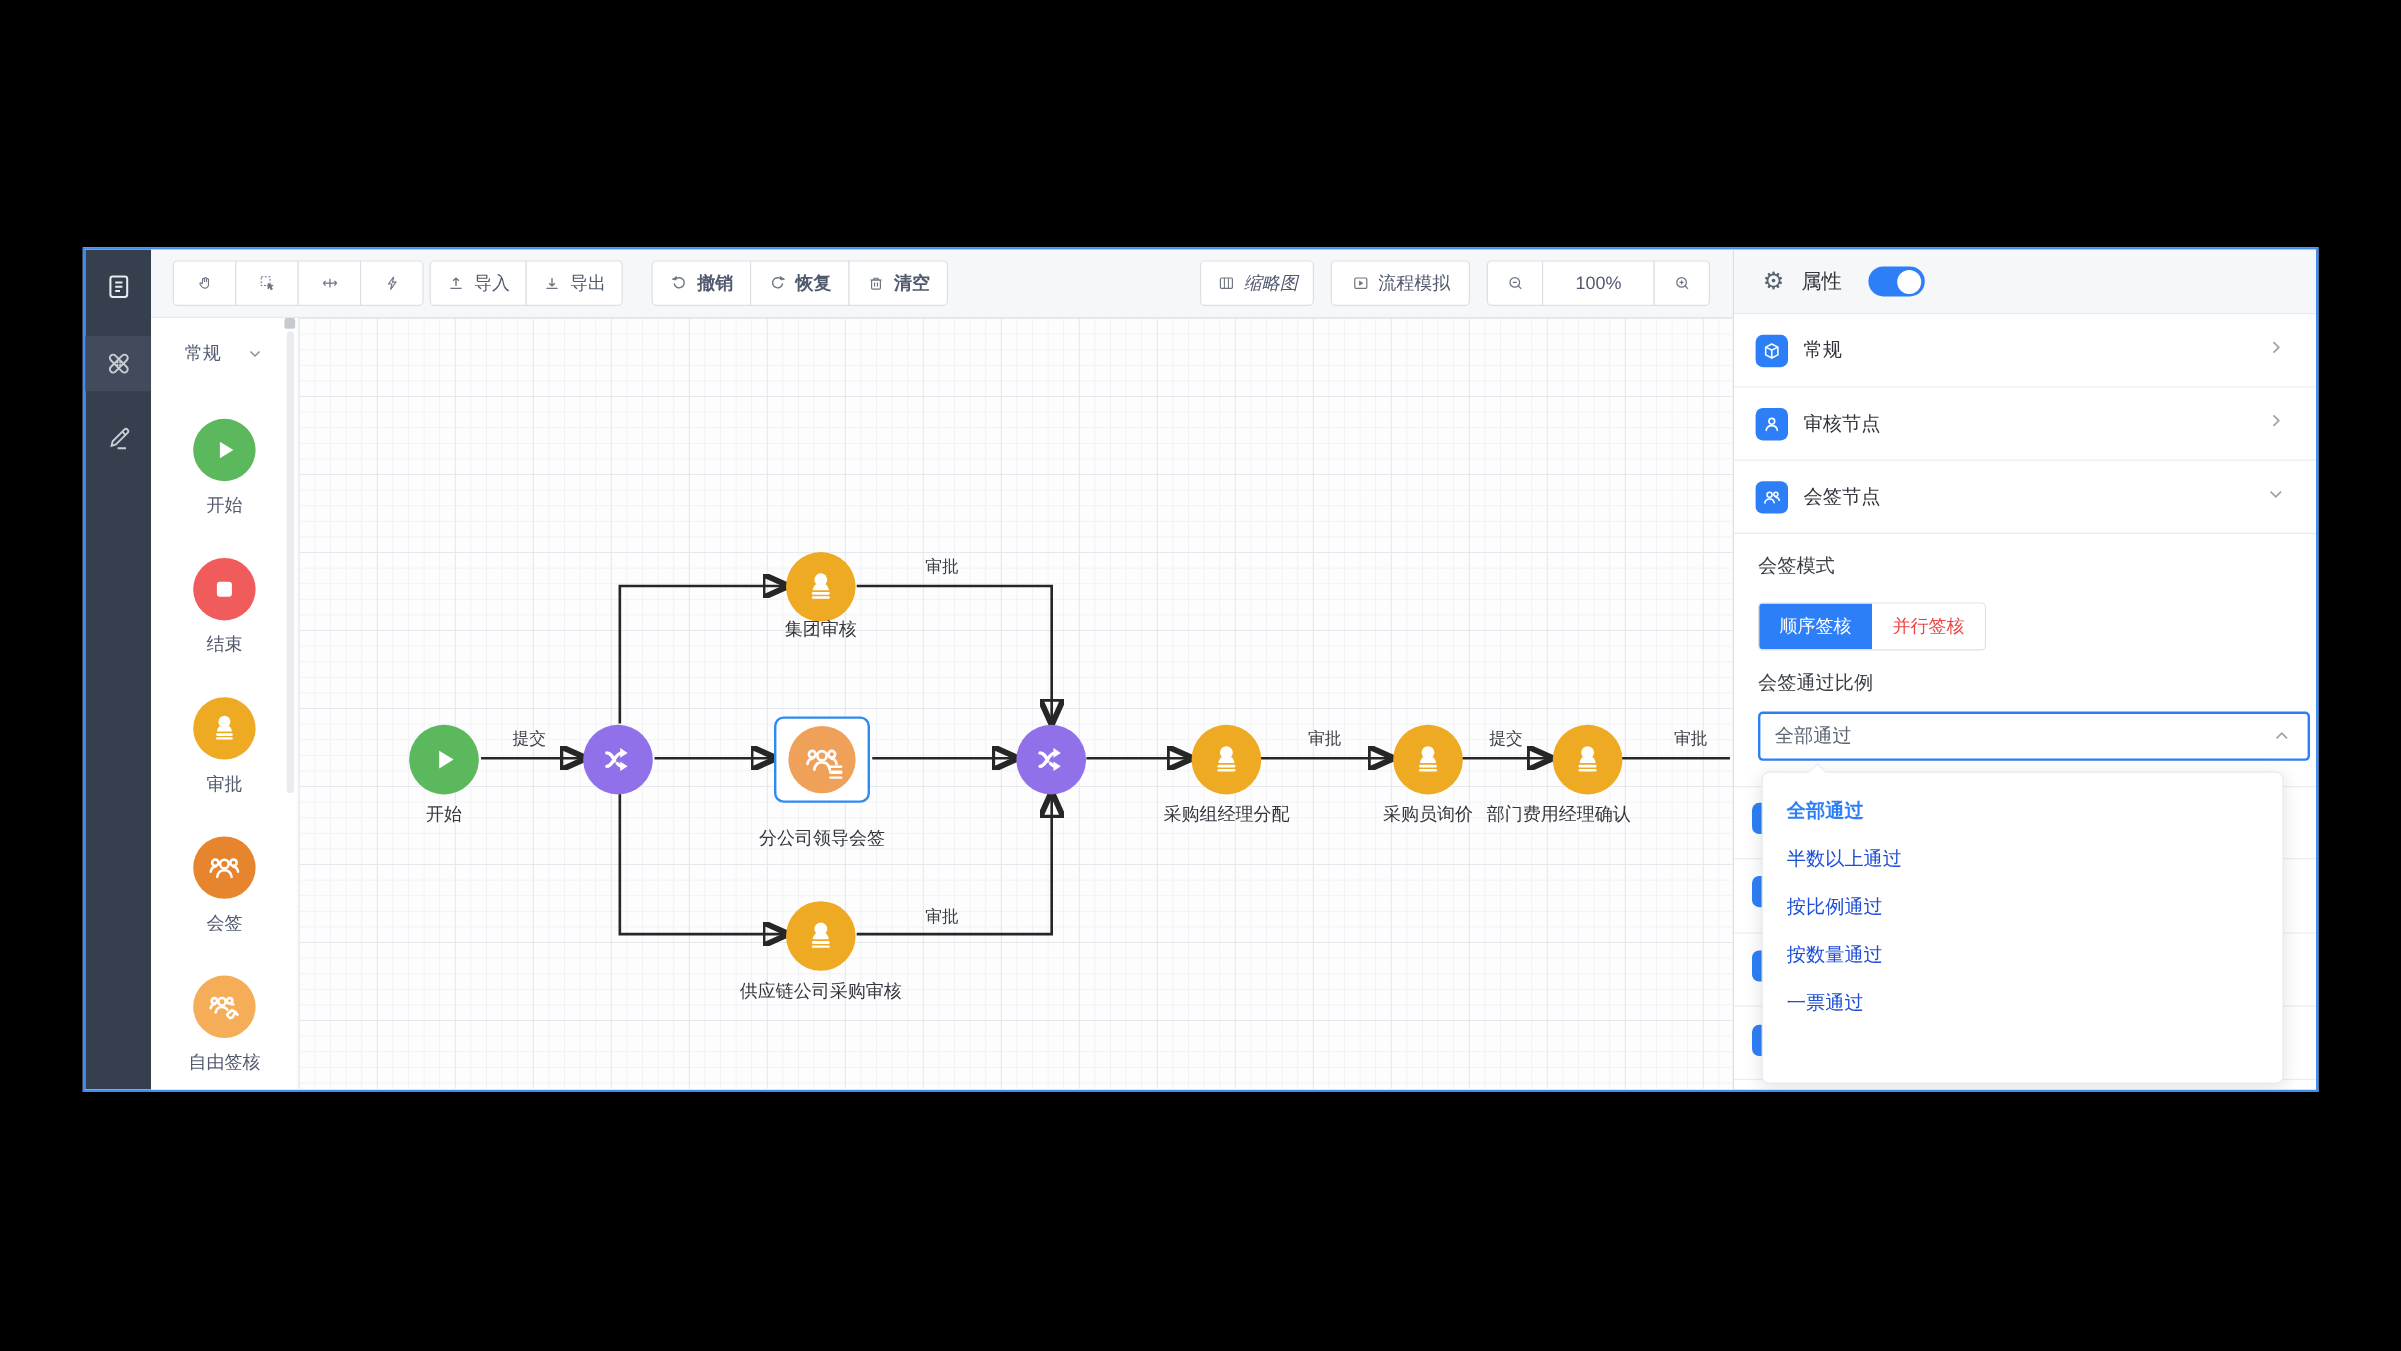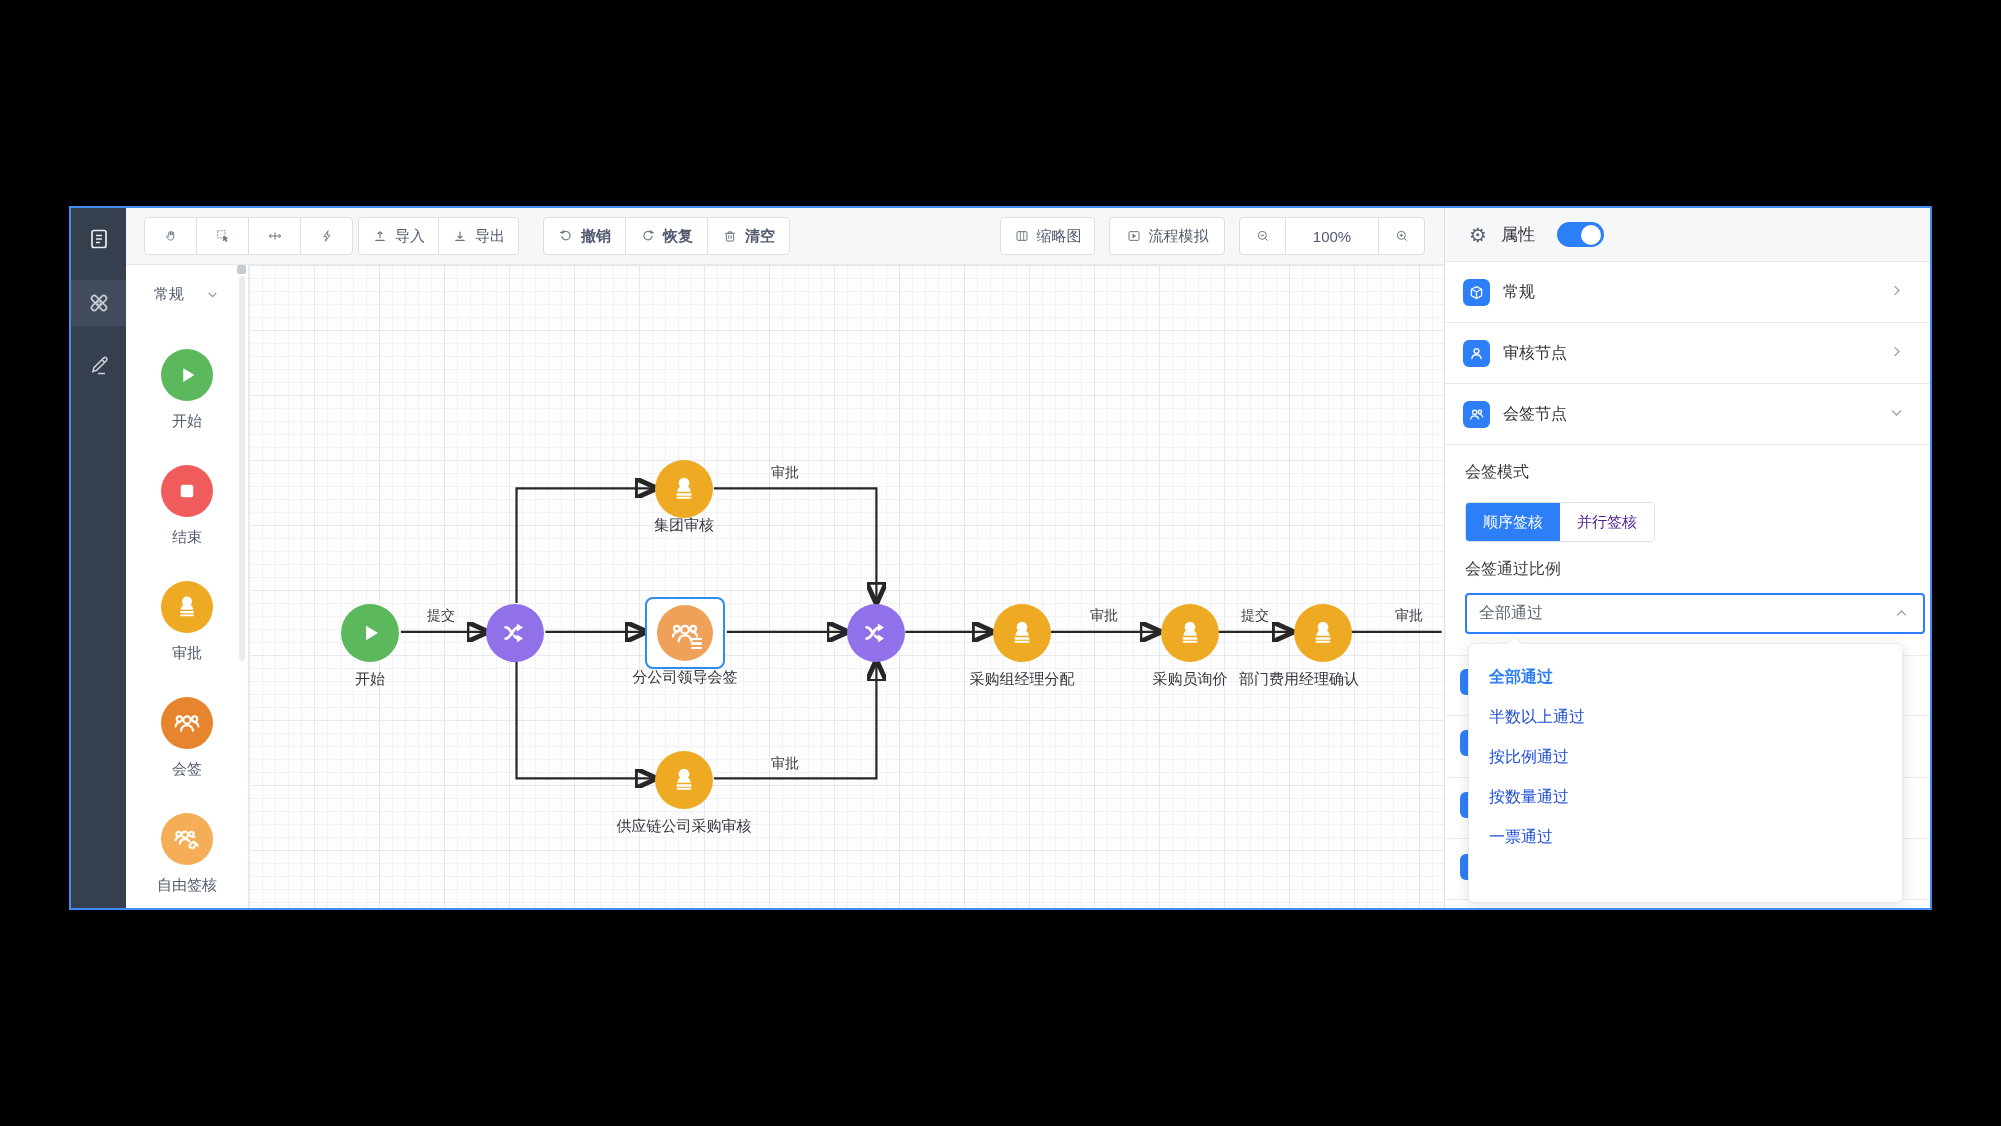--- a/index.html
+++ b/index.html
@@ -27,21 +27,21 @@
   .btn svg{width:16px;height:16px;stroke:#6b7480;}
   .bgroup{display:flex;}
   .bgroup .btn{border-radius:0;margin-left:-1px;}
   .bgroup .btn:first-child{border-radius:4px 0 0 4px;margin-left:0;}
   .bgroup .btn:last-child{border-radius:0 4px 4px 0;}
   .bgroup.single .btn{border-radius:4px;}
   .tool-ic{width:53px;}
   .g-imp .btn{width:81px;}
   .g-edit .btn{width:83px;font-weight:bold;}
   .right-cluster{margin-left:auto;display:flex;align-items:center;gap:14px;}
-  .btn.map{width:95px;border-radius:4px;}
+  .btn.map{width:95px;border-radius:4px;font-style:italic;}
   .btn.sim{width:116px;border-radius:4px;}
   .zoomgrp .btn.zico{width:47px;}
   .btn.zval{width:94px;color:#515a6e;}
 
   .content{flex:1;display:flex;min-height:0;}
 
   
   .palette{width:123px;flex:0 0 123px;background:#fff;border-right:1px solid #e9ebef;position:relative;}
   .pal-head{height:58px;display:flex;align-items:center;padding-left:28px;color:#515a6e;font-size:15px;gap:22px;}
   .pal-head svg{width:13px;height:13px;stroke:#8a93a0;}
@@ -82,21 +82,21 @@
   .toggle .knob{position:absolute;right:2.5px;top:2.5px;width:20px;height:20px;border-radius:50%;background:#fff;}
   .sec-row{height:61px;border-bottom:1px solid #e8eaee;display:flex;align-items:center;padding:0 26px 0 18px;cursor:pointer;background:#fff;}
   .sec-ic{width:27px;height:27px;border-radius:6px;background:#2d7ff7;display:flex;align-items:center;justify-content:center;}
   .sec-ic svg{width:17px;height:17px;}
   .sec-label{margin-left:13px;font-size:16px;color:#31343a;flex:1;}
   .sec-chev svg{width:15px;height:15px;stroke:#9aa1ab;}
   .panel-body{padding:0 0 0 20px;position:relative;}
   .field-label{font-size:16px;color:#3a3e45;margin-top:17px;}
   .segmented{display:flex;margin-top:19px;width:190px;border:1px solid #dcdfe4;border-radius:4px;overflow:hidden;}
   .seg{width:95px;height:38px;display:flex;align-items:center;justify-content:center;font-size:15px;
-       background:#fff;color:#4c1d95;cursor:pointer;}
+       background:#fff;color:#ef4444;cursor:pointer;}
   .seg.active{background:#2d7ff7;color:#fff;}
   .select{margin-top:13px;width:460px;height:41px;border:2px solid #2d7ff7;border-radius:4px;background:#fff;
           display:flex;align-items:center;padding:0 14px 0 12px;cursor:pointer;}
   .select-value{flex:1;font-size:16px;color:#5c6674;}
   .select svg{width:15px;height:15px;stroke:#9aa1ab;}
   .ghost-line{position:absolute;left:0;width:486px;height:1px;background:#ebedf1;z-index:1;}
   .ghost-ic{position:absolute;left:15px;width:26px;height:26px;border-radius:6px;background:#2d7ff7;z-index:1;}
   .dropdown{position:absolute;left:23px;top:435px;width:435px;height:260px;background:#fff;z-index:5;
             border:1px solid #e6e9ef;border-radius:6px;box-shadow:0 3px 14px rgba(40,50,70,.14);}
   .dropdown .notch{position:absolute;left:40px;top:-6px;width:11px;height:11px;background:#fff;
@@ -374,21 +374,21 @@
                 <circle cx="18.1" cy="8.7" r="2.1"></circle>
                 <path d="M21.1 14.7c-.3-1.9-1.6-3.2-3.3-3.4"></path>
               </g>
             </svg>
             <div class="badge-lines">
               <i></i>
               <i></i>
               <i></i>
             </div>
           </div>
-          <div class="node-label" style="left: 436px; top: 412px;">分公司领导会签</div>
+          <div class="node-label" style="left: 436px; top: 434px;">分公司领导会签</div>
           <div class="node" style="left: 406px; top: 486px; width: 58px; height: 58px; background: rgb(239, 170, 36);">
             <svg viewBox="0 0 24 24">
               <g fill="#fff">
                 <circle cx="12" cy="7.6" r="4"></circle>
                 <path d="M8.6 10.5h6.8c.9 1.2 1.6 2.2 1.6 3.6H7c0-1.4.7-2.4 1.6-3.6z"></path>
                 <rect x="6.4" y="15.2" width="11.2" height="1.8" rx=".9"></rect>
                 <rect x="6.4" y="17.9" width="11.2" height="1.5" rx=".75"></rect>
               </g>
             </svg>
           </div>

